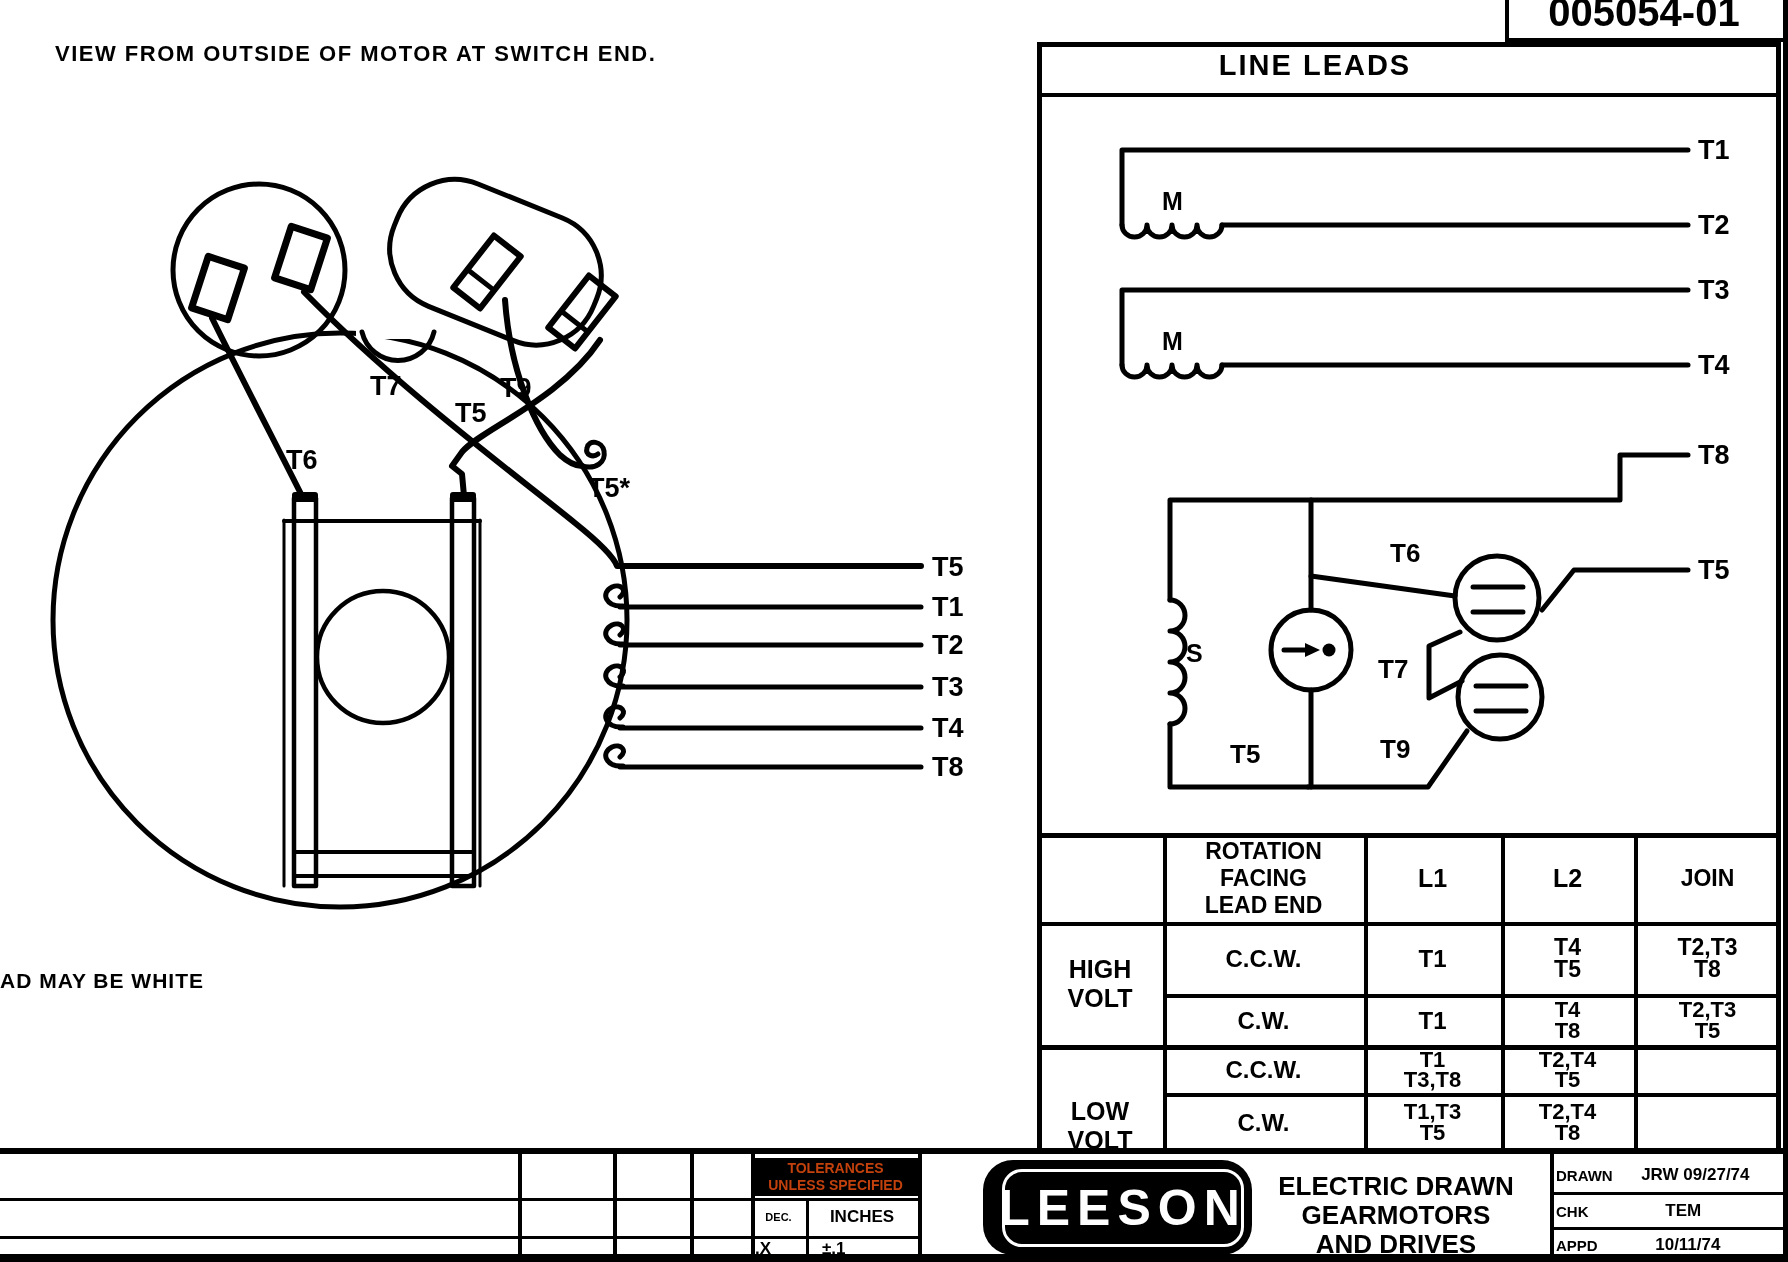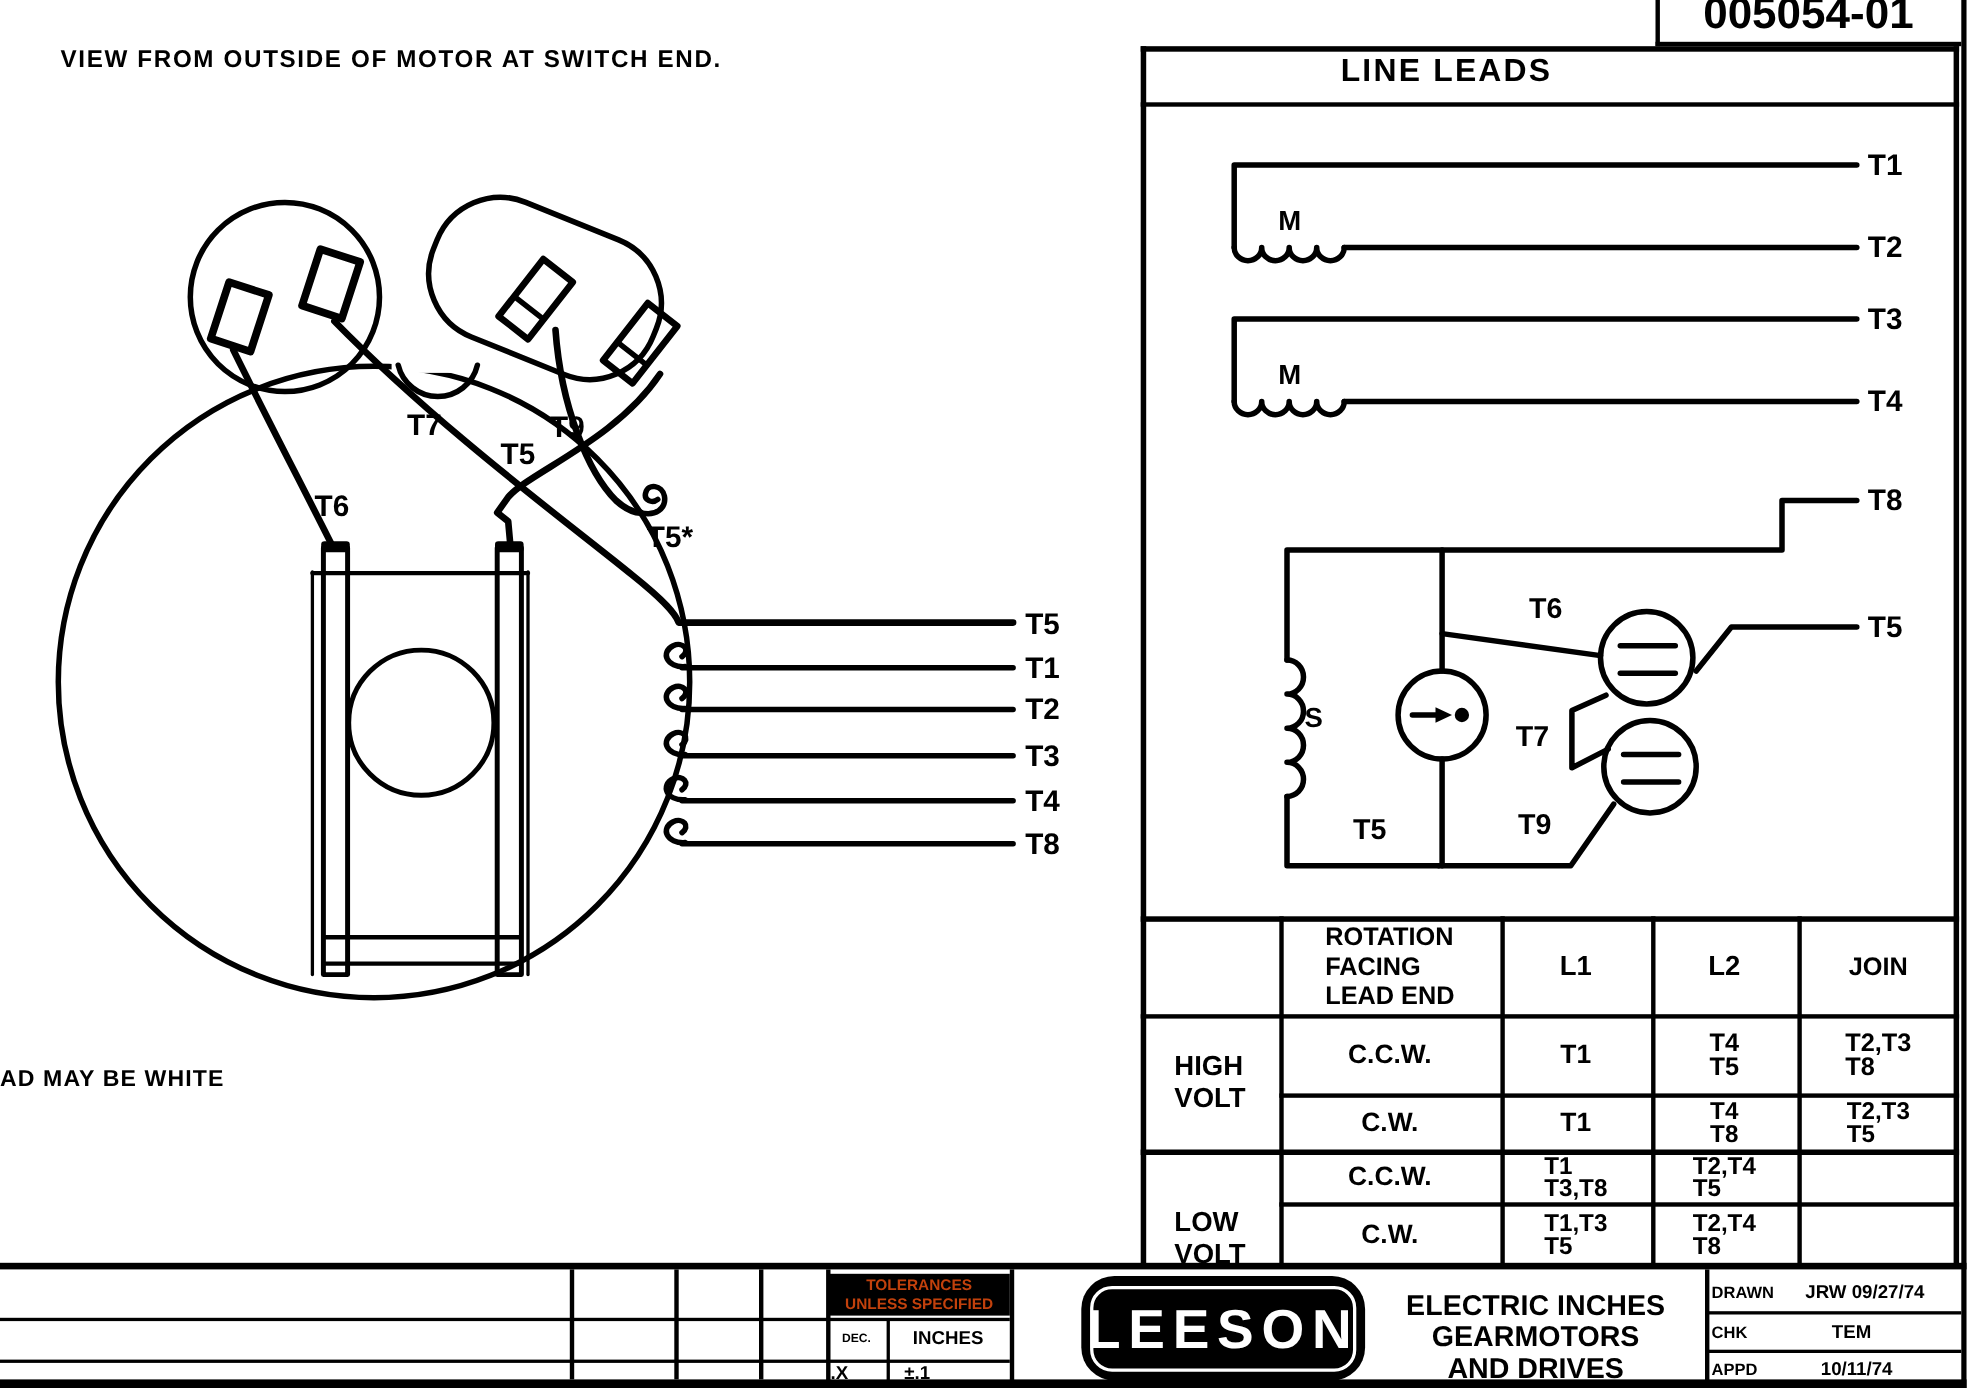--- a/index.html
+++ b/index.html
@@ -1,24 +1,24 @@
 <!DOCTYPE html>
 <html><head>
 <meta charset="utf-8">
 <style>
   html,body{margin:0;padding:0;background:#e8e8e8;}
   #sheet{position:relative;width:1788px;height:1262px;background:#ffffff;overflow:hidden;
          font-family:"Liberation Sans",sans-serif;color:#000;}
   .t{position:absolute;font-weight:bold;color:#000;white-space:pre-line;line-height:1.05;}
   .ln{position:absolute;background:#000;}
   .tc{position:absolute;display:flex;align-items:center;justify-content:center;
-      font-weight:bold;white-space:pre-line;}
+      text-align:center;font-weight:bold;white-space:pre-line;}
   svg{position:absolute;left:0;top:0;}
   .logo{position:absolute;left:983px;top:1160px;width:258px;height:95px;background:#000;
-        border-radius:30px;display:flex;align-items:center;justify-content:center;}
+        border-radius:30px;display:flex;align-items:center;justify-content:center;padding-left:11px;}
   .logo-inner{border:3px solid #fff;border-radius:20px;width:236px;height:72px;
         display:flex;align-items:center;justify-content:center;color:#fff;
         font-weight:bold;font-size:50px;letter-spacing:7px;}
   .tolbox{position:absolute;left:753px;top:1158px;width:165px;height:38px;background:#000;
         color:#c2410c;display:flex;align-items:center;justify-content:center;text-align:center;
         font-weight:bold;font-size:14px;line-height:1.25;white-space:pre-line;}
   .appr{position:absolute;left:1556px;width:222px;display:flex;align-items:center;}
   .appr .lab{font-weight:bold;font-size:15px;}
   .appr .val{flex:1;text-align:center;font-weight:bold;font-size:17px;}
   .comp{position:absolute;left:1245px;top:1172px;width:302px;text-align:center;
@@ -225,21 +225,21 @@
   <div class="tc" style="left:751px;top:1200px;width:55px;height:34px;font-size:11px">DEC.</div>
   <div class="tc" style="left:806px;top:1200px;width:112px;height:34px;font-size:17px">INCHES</div>
   <div class="t" style="left:755px;top:1240px;font-size:17px">.X</div>
   <div class="t" style="left:822px;top:1240px;font-size:17px">±.1</div>
 
   <div class="logo">
     <div class="logo-inner">LEESON</div>
   </div>
 
   <div class="comp">
-    <span>ELECTRIC INCHES</span><br>
+    <span>ELECTRIC DRAWN</span><br>
     <span>GEARMOTORS</span><br>
     <span>AND DRIVES</span>
   </div>
 
   <div class="appr" style="top:1160px;height:30px">
     <span class="lab">DRAWN</span>
     <span class="val">JRW 09/27/74</span>
   </div>
   <div class="appr" style="top:1197px;height:28px">
     <span class="lab">CHK</span>

